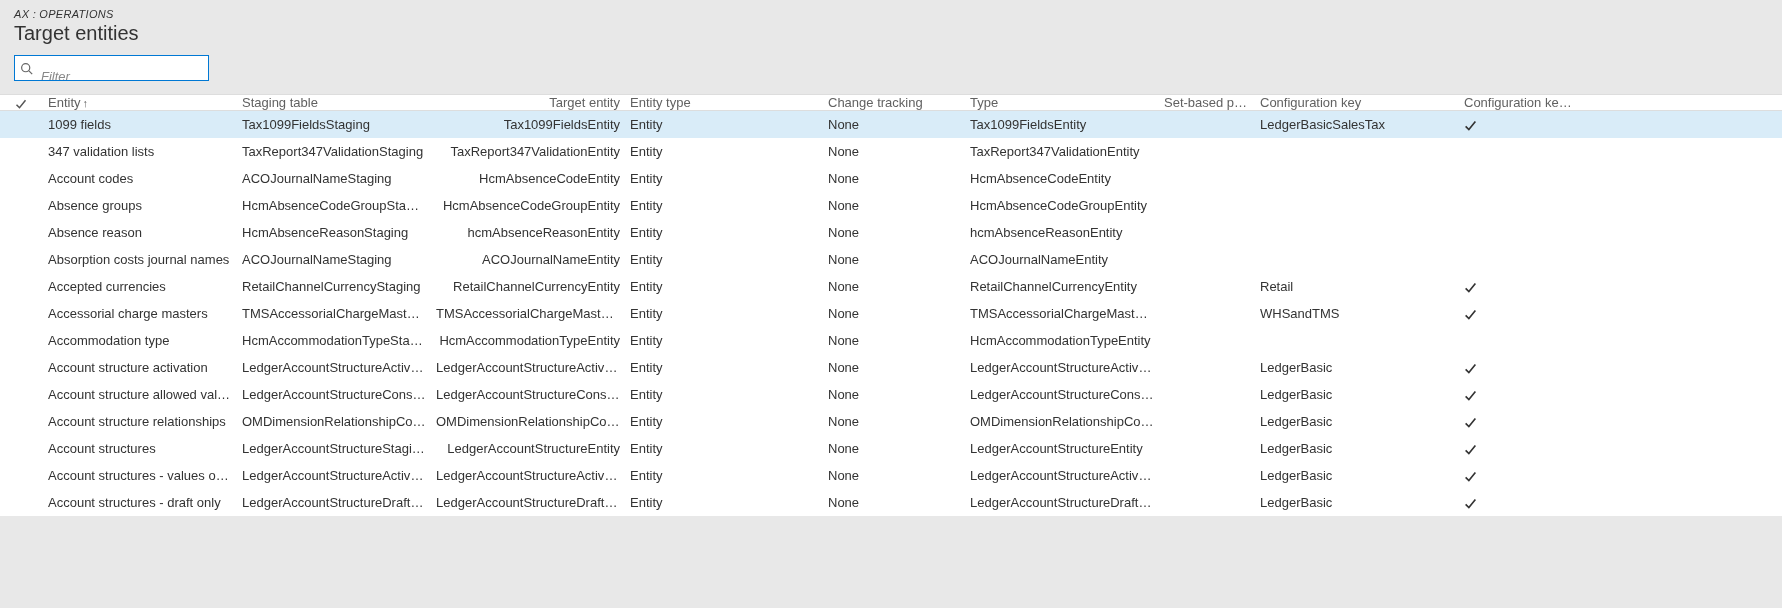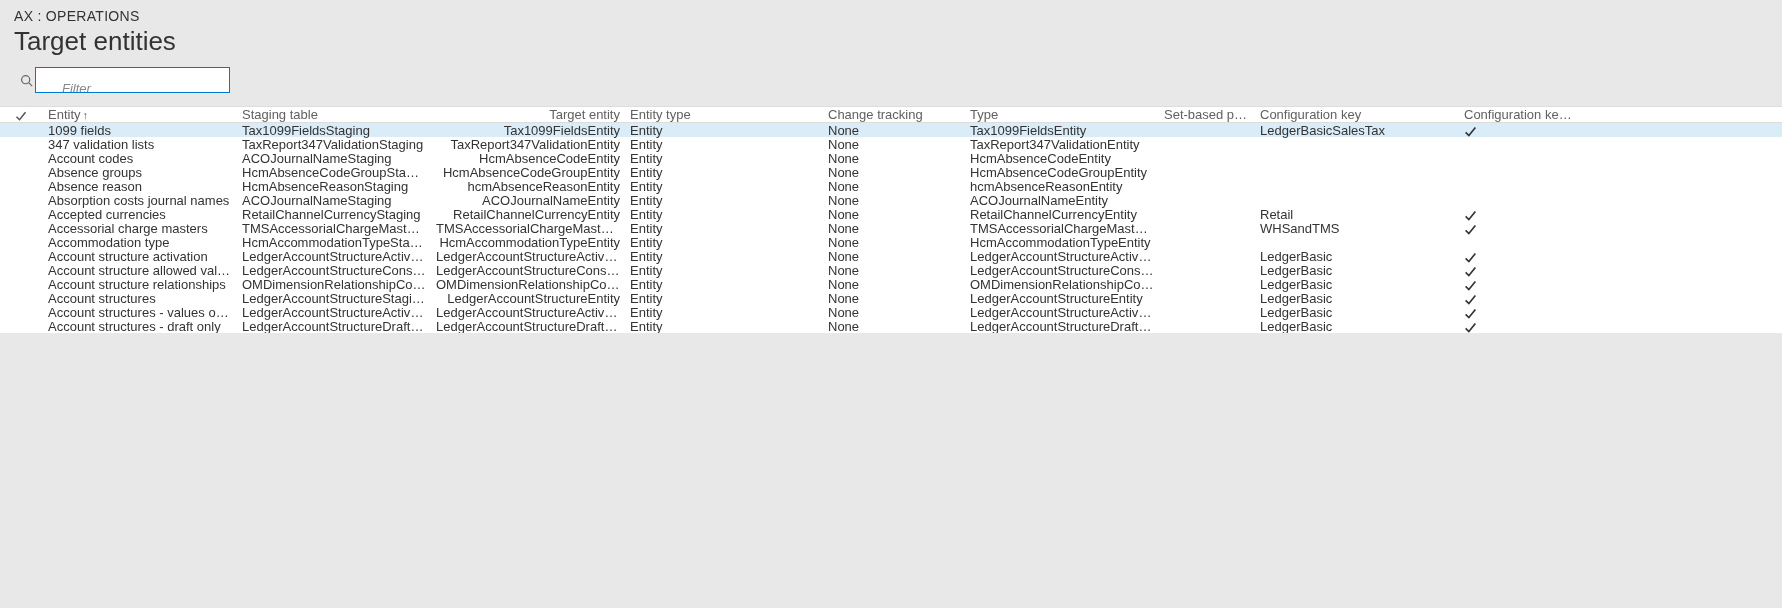--- a/index.html
+++ b/index.html
@@ -8,66 +8,66 @@
       font-size: 13px;
       color: #333;
       background: #e8e8e8;
       width: 1782px;
     }
     .header-area {
       padding: 8px 14px 10px 14px;
       background: #e8e8e8;
     }
     .breadcrumb {
-      font-size: 14px;
+      font-size: 11px;
       color: #333;
       letter-spacing: 0.3px;
+      font-style: italic;
     }
     .page-title {
-      font-size: 26px;
+      font-size: 20px;
       font-weight: 300;
       color: #333;
       margin-top: 2px;
       margin-bottom: 10px;
     }
     .filter-wrap {
       position: relative;
       display: inline-block;
     }
     .filter-input {
       width: 195px;
       height: 26px;
       border: 1px solid #0078d4;
       padding: 17px 8px 0 26px;
       font-size: 13px;
       font-style: italic;
       color: #666;
       outline: none;
       background: #fff;
-      margin-left: 21px;
     }
     .filter-input::placeholder {
       font-style: italic;
       color: #888;
     }
     .filter-icon-wrap {
       position: absolute;
       left: 6px;
       top: 50%;
       transform: translateY(-50%);
       pointer-events: none;
     }
     .grid-area {
       background: #fff;
       border-top: 1px solid #ddd;
     }
     .grid-row {
       display: flex;
       align-items: center;
-      height: 14px;
+      height: 27px;
       border-bottom: 0px solid #eee;
     }
     .grid-header {
       height: 16px;
       border-bottom: 1px solid #ddd;
       color: #555;
       font-size: 13px;
     }
     .grid-row.selected {
       background: #d9ecf8;

